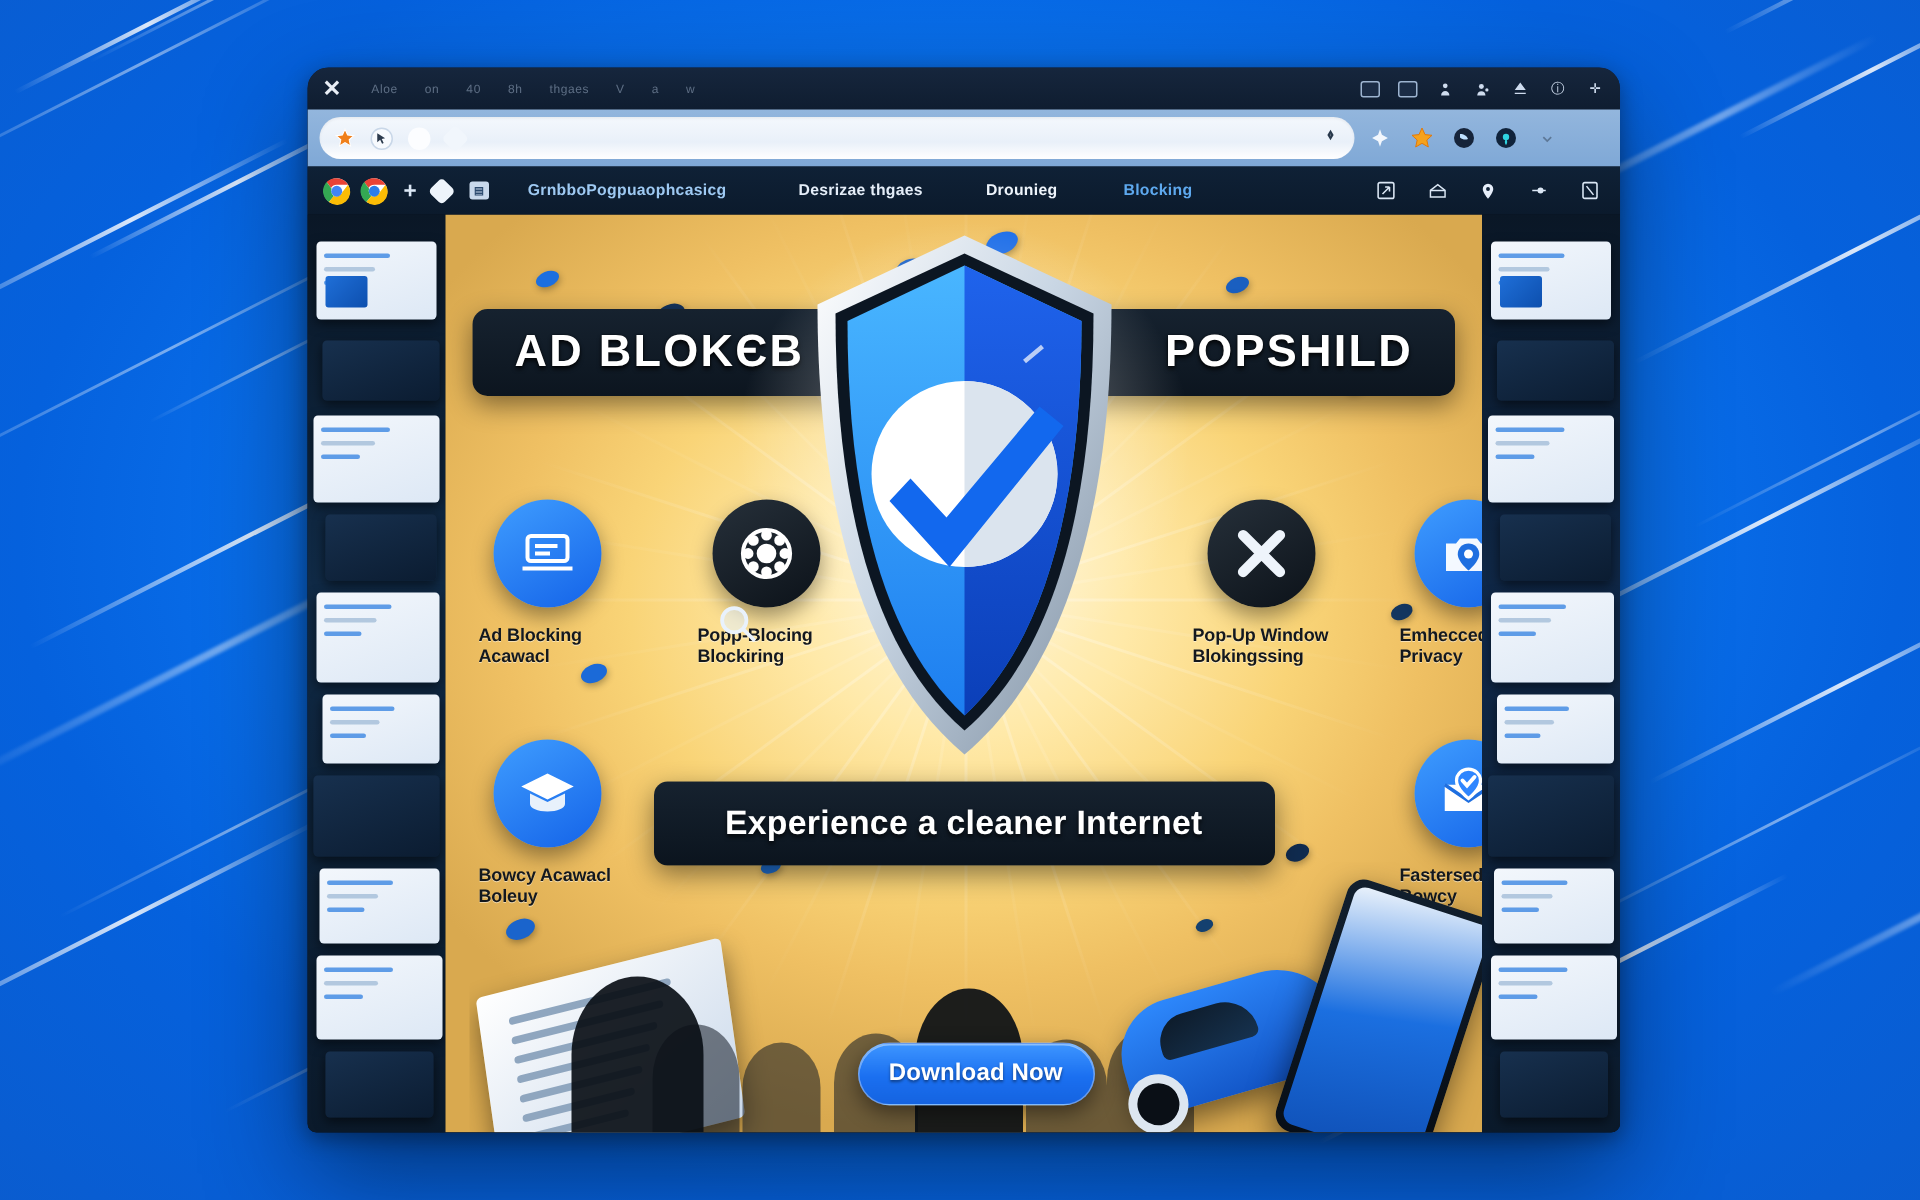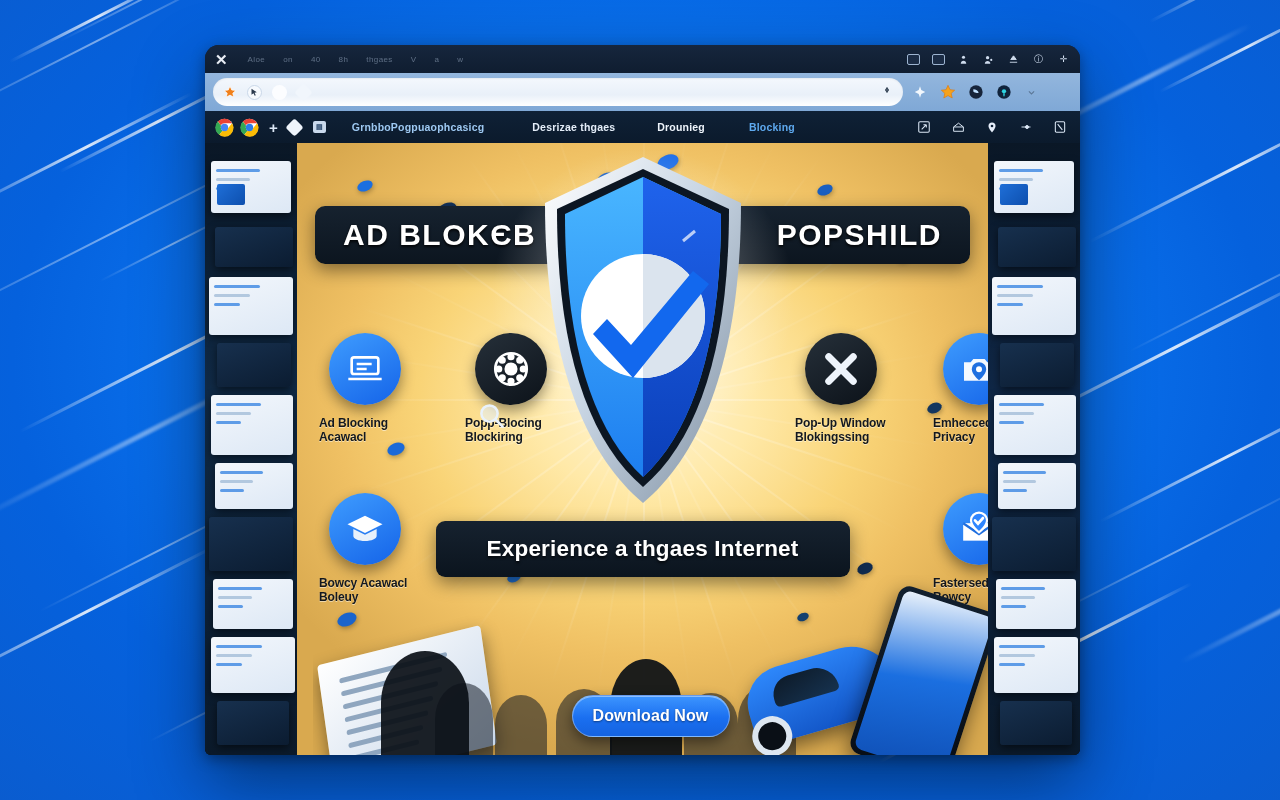--- a/index.html
+++ b/index.html
@@ -588,21 +588,21 @@
           <path d="M110 26 L188 63 C188 193 160 280 110 326 C60 280 32 193 32 63 Z" fill="url(#gL)"></path>
           <path d="M110 26 L188 63 C188 193 160 280 110 326 Z" fill="url(#gR)"></path>
           <circle cx="110" cy="165" r="62" fill="#ffffff"></circle>
           <path d="M110 103 a62 62 0 0 1 0 124 z" fill="#dbe4ee"></path>
           <path d="M74 168 l24 26 l62 -74 l16 13 l-76 94 l-40 -44 z" fill="#1268ee"></path>
           <path d="M150 90 l12 -10" stroke="#ffffff" stroke-width="3" opacity=".7"></path>
         </svg>
       </div>
 
       <div class="tagline">
-        <span>Experience a thgaes  Internet</span>
+        <span>Experience a cleaner  Internet</span>
       </div>
 
       <div id="features">
           <div class="feat" style="left: 22px; top: 190px;">
             <div class="fcirc blue">
               <svg width="40" height="40" viewBox="0 0 24 24" fill="none" stroke="#fff" stroke-width="1.6">
                 <rect x="4" y="5" width="16" height="10" rx="1.4"></rect>
                 <path d="M2 18h20M7 9h9M7 12h6"></path>
               </svg>
             </div>

